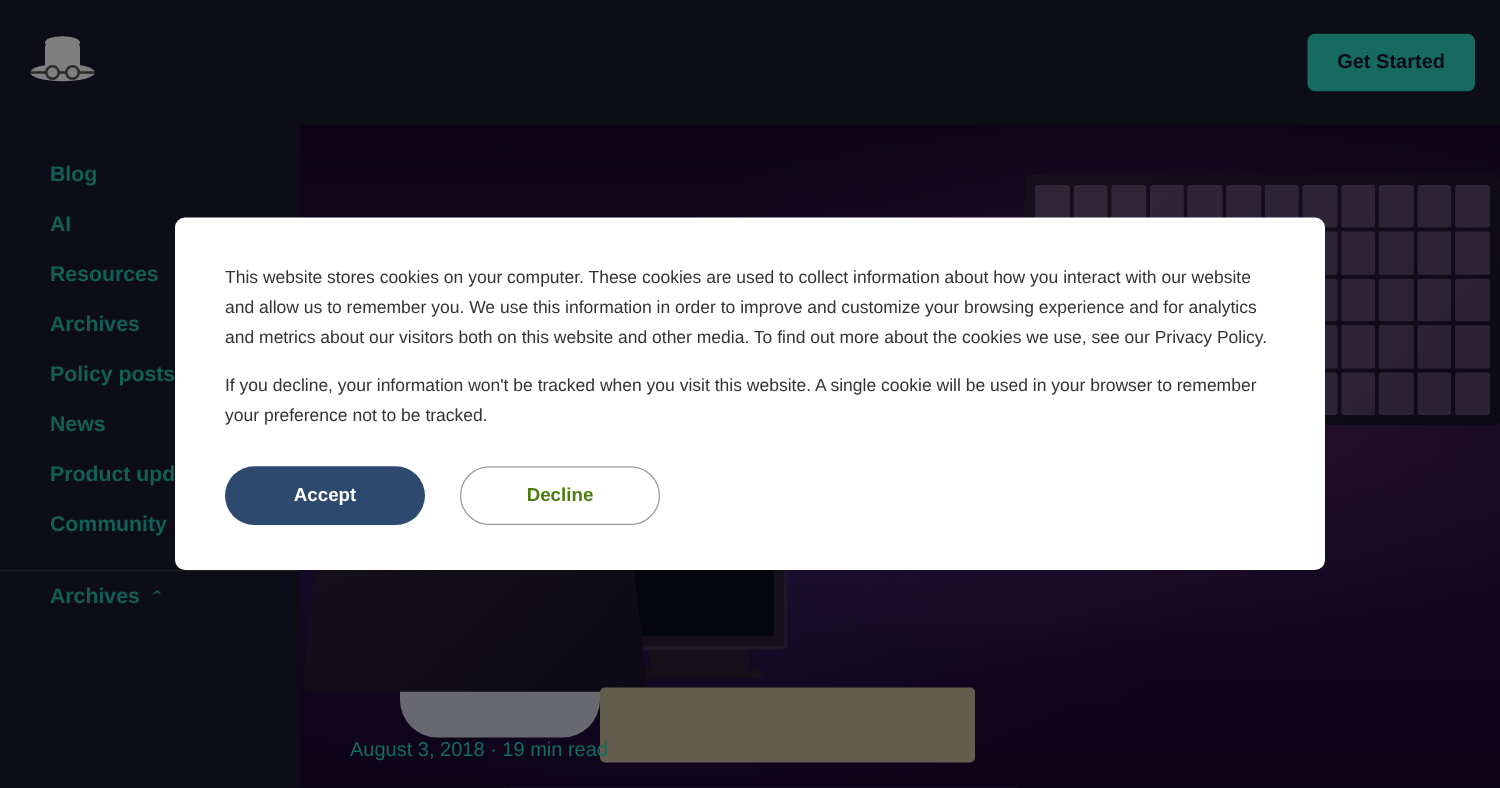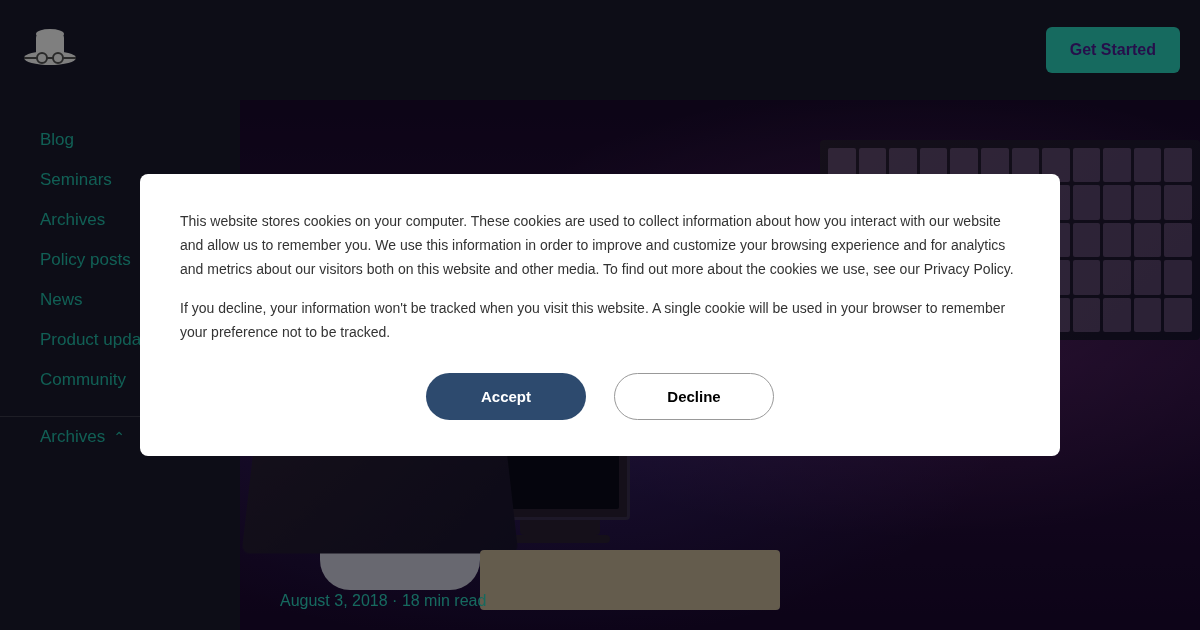--- a/index.html
+++ b/index.html
@@ -31,21 +31,21 @@
     .logo-icon {
       width: 60px;
       height: 60px;
     }
     .get-started-btn {
       position: absolute;
       right: 20px;
       top: 50%;
       transform: translateY(-50%);
       background: #2dd4bf;
-      color: #4c1d95;
+      color: #0f172a;
       border: none;
       border-radius: 6px;
       padding: 14px 24px;
       font-size: 16px;
       font-weight: 600;
       cursor: pointer;
     }
 
     
     .sidebar {
@@ -61,21 +61,21 @@
     .sidebar-nav {
       list-style: none;
     }
     .sidebar-nav li {
       padding: 10px 40px;
     }
     .sidebar-nav li a {
       color: #22bfaa;
       text-decoration: none;
       font-size: 17px;
-      font-weight: 400;
+      font-weight: 700;
     }
     .sidebar-nav li.archives-item {
       display: flex;
       align-items: center;
       gap: 8px;
       border-top: 1px solid rgba(255,255,255,0.15);
       margin-top: 16px;
     }
     .sidebar-nav li.archives-item a {
       color: #22bfaa;
@@ -271,39 +271,38 @@
     .cookie-text {
       font-size: 14px;
       line-height: 1.7;
       color: #333;
       margin-bottom: 16px;
     }
 
     .cookie-buttons {
       display: flex;
       gap: 28px;
-      justify-content: center;
       margin-top: 28px;
     }
 
     .btn-accept {
       background: #2d4a6e;
       color: white;
       border: none;
       border-radius: 30px;
       padding: 14px 48px;
       font-size: 15px;
       font-weight: 600;
       cursor: pointer;
       min-width: 160px;
     }
 
     .btn-decline {
       background: white;
-      color: #000000;
+      color: #4d7c0f;
       border: 1.5px solid #999;
       border-radius: 30px;
       padding: 14px 48px;
       font-size: 15px;
       font-weight: 600;
       cursor: pointer;
       min-width: 160px;
     }
   </style>
 </head>
@@ -329,21 +328,24 @@
   </div>
   <button class="get-started-btn">Get Started</button>
 </div>
 
 <nav class="sidebar">
   <ul class="sidebar-nav">
     <li>
       <a href="#">Blog</a>
     </li>
     <li>
-      <a href="#">Seminars</a>
+      <a href="#">AI</a>
+    </li>
+    <li>
+      <a href="#">Resources</a>
     </li>
     <li>
       <a href="#">Archives</a>
     </li>
     <li>
       <a href="#">Policy posts</a>
     </li>
     <li>
       <a href="#">News</a>
     </li>
@@ -446,21 +448,21 @@
       </div>
     </div>
 
     <div class="keyboard-left"></div>
 
     <div class="commodore"></div>
 
     <div class="date-overlay">
       <span>August 3, 2018</span>
       <span> · </span>
-      <span>18 min read</span>
+      <span>19 min read</span>
     </div>
   </div>
 </div>
 
 <div class="modal-overlay">
   <div class="cookie-modal">
     <p class="cookie-text">This website stores cookies on your computer. These cookies are used to collect information about how you interact with our website and allow us to remember you. We use this information in order to improve and customize your browsing experience and for analytics and metrics about our visitors both on this website and other media. To find out more about the cookies we use, see our Privacy Policy.</p>
     <p class="cookie-text">If you decline, your information won't be tracked when you visit this website. A single cookie will be used in your browser to remember your preference not to be tracked.</p>
     <div class="cookie-buttons">
       <button class="btn-accept">Accept</button>

